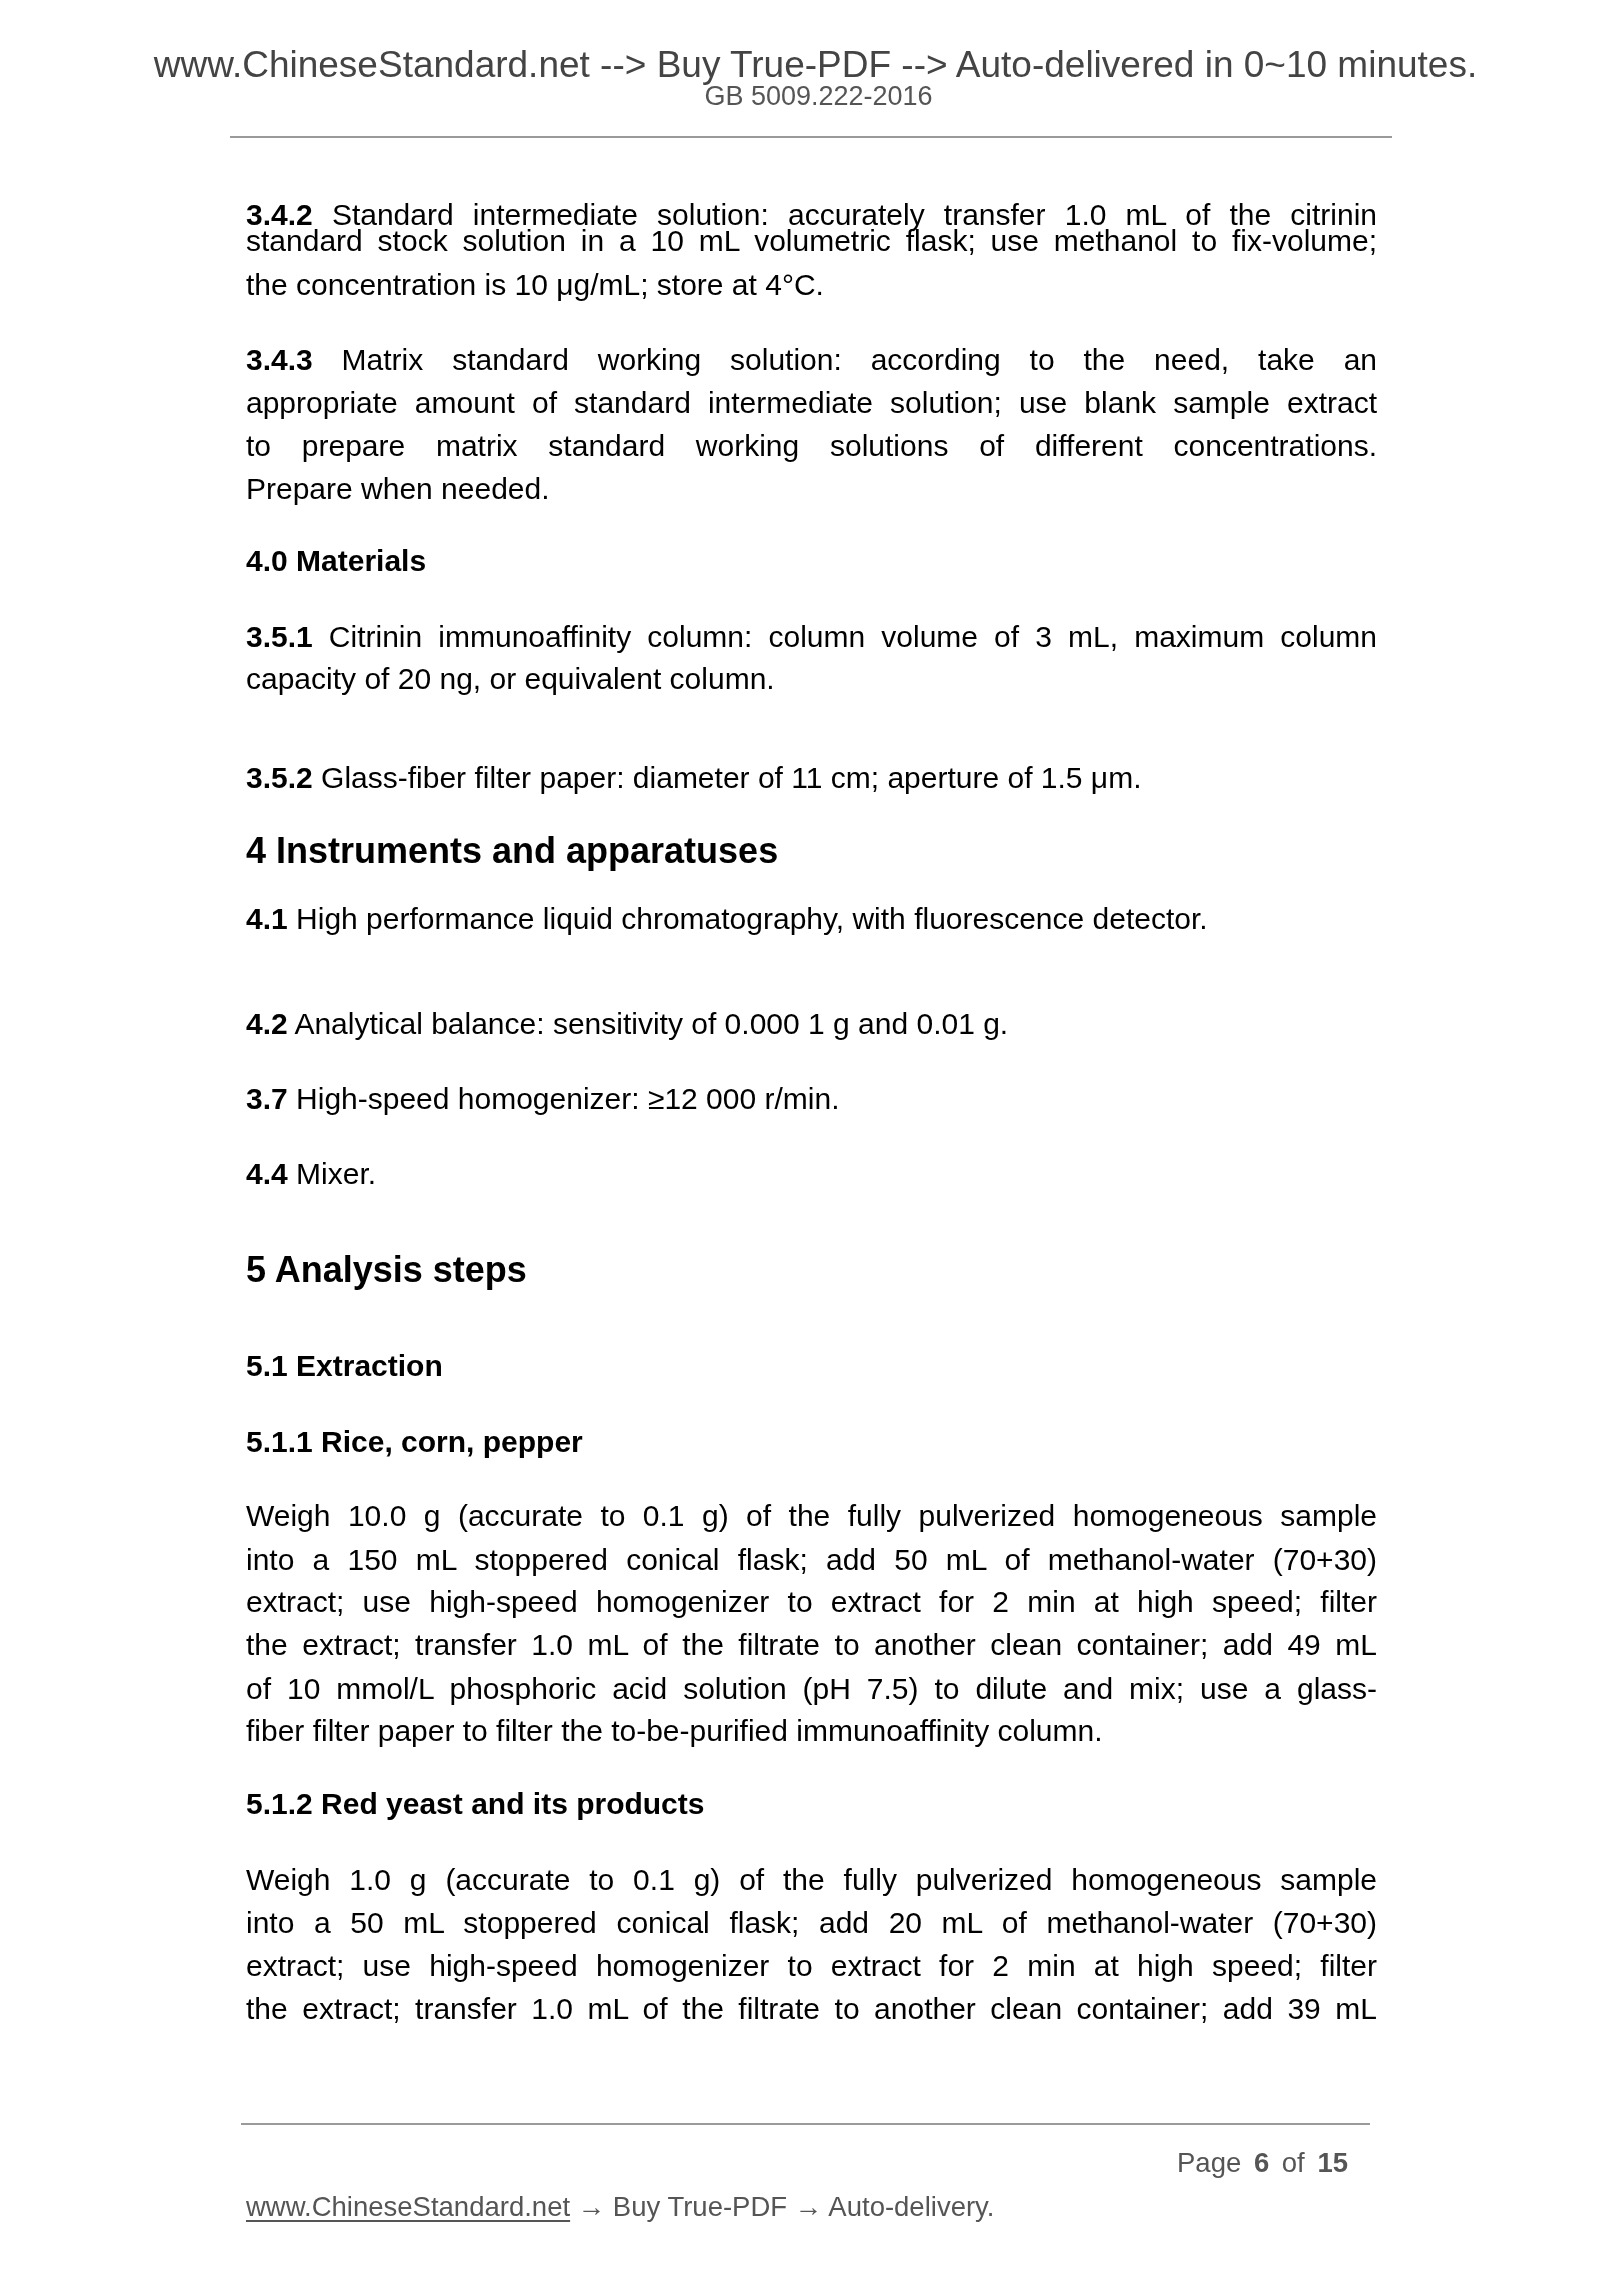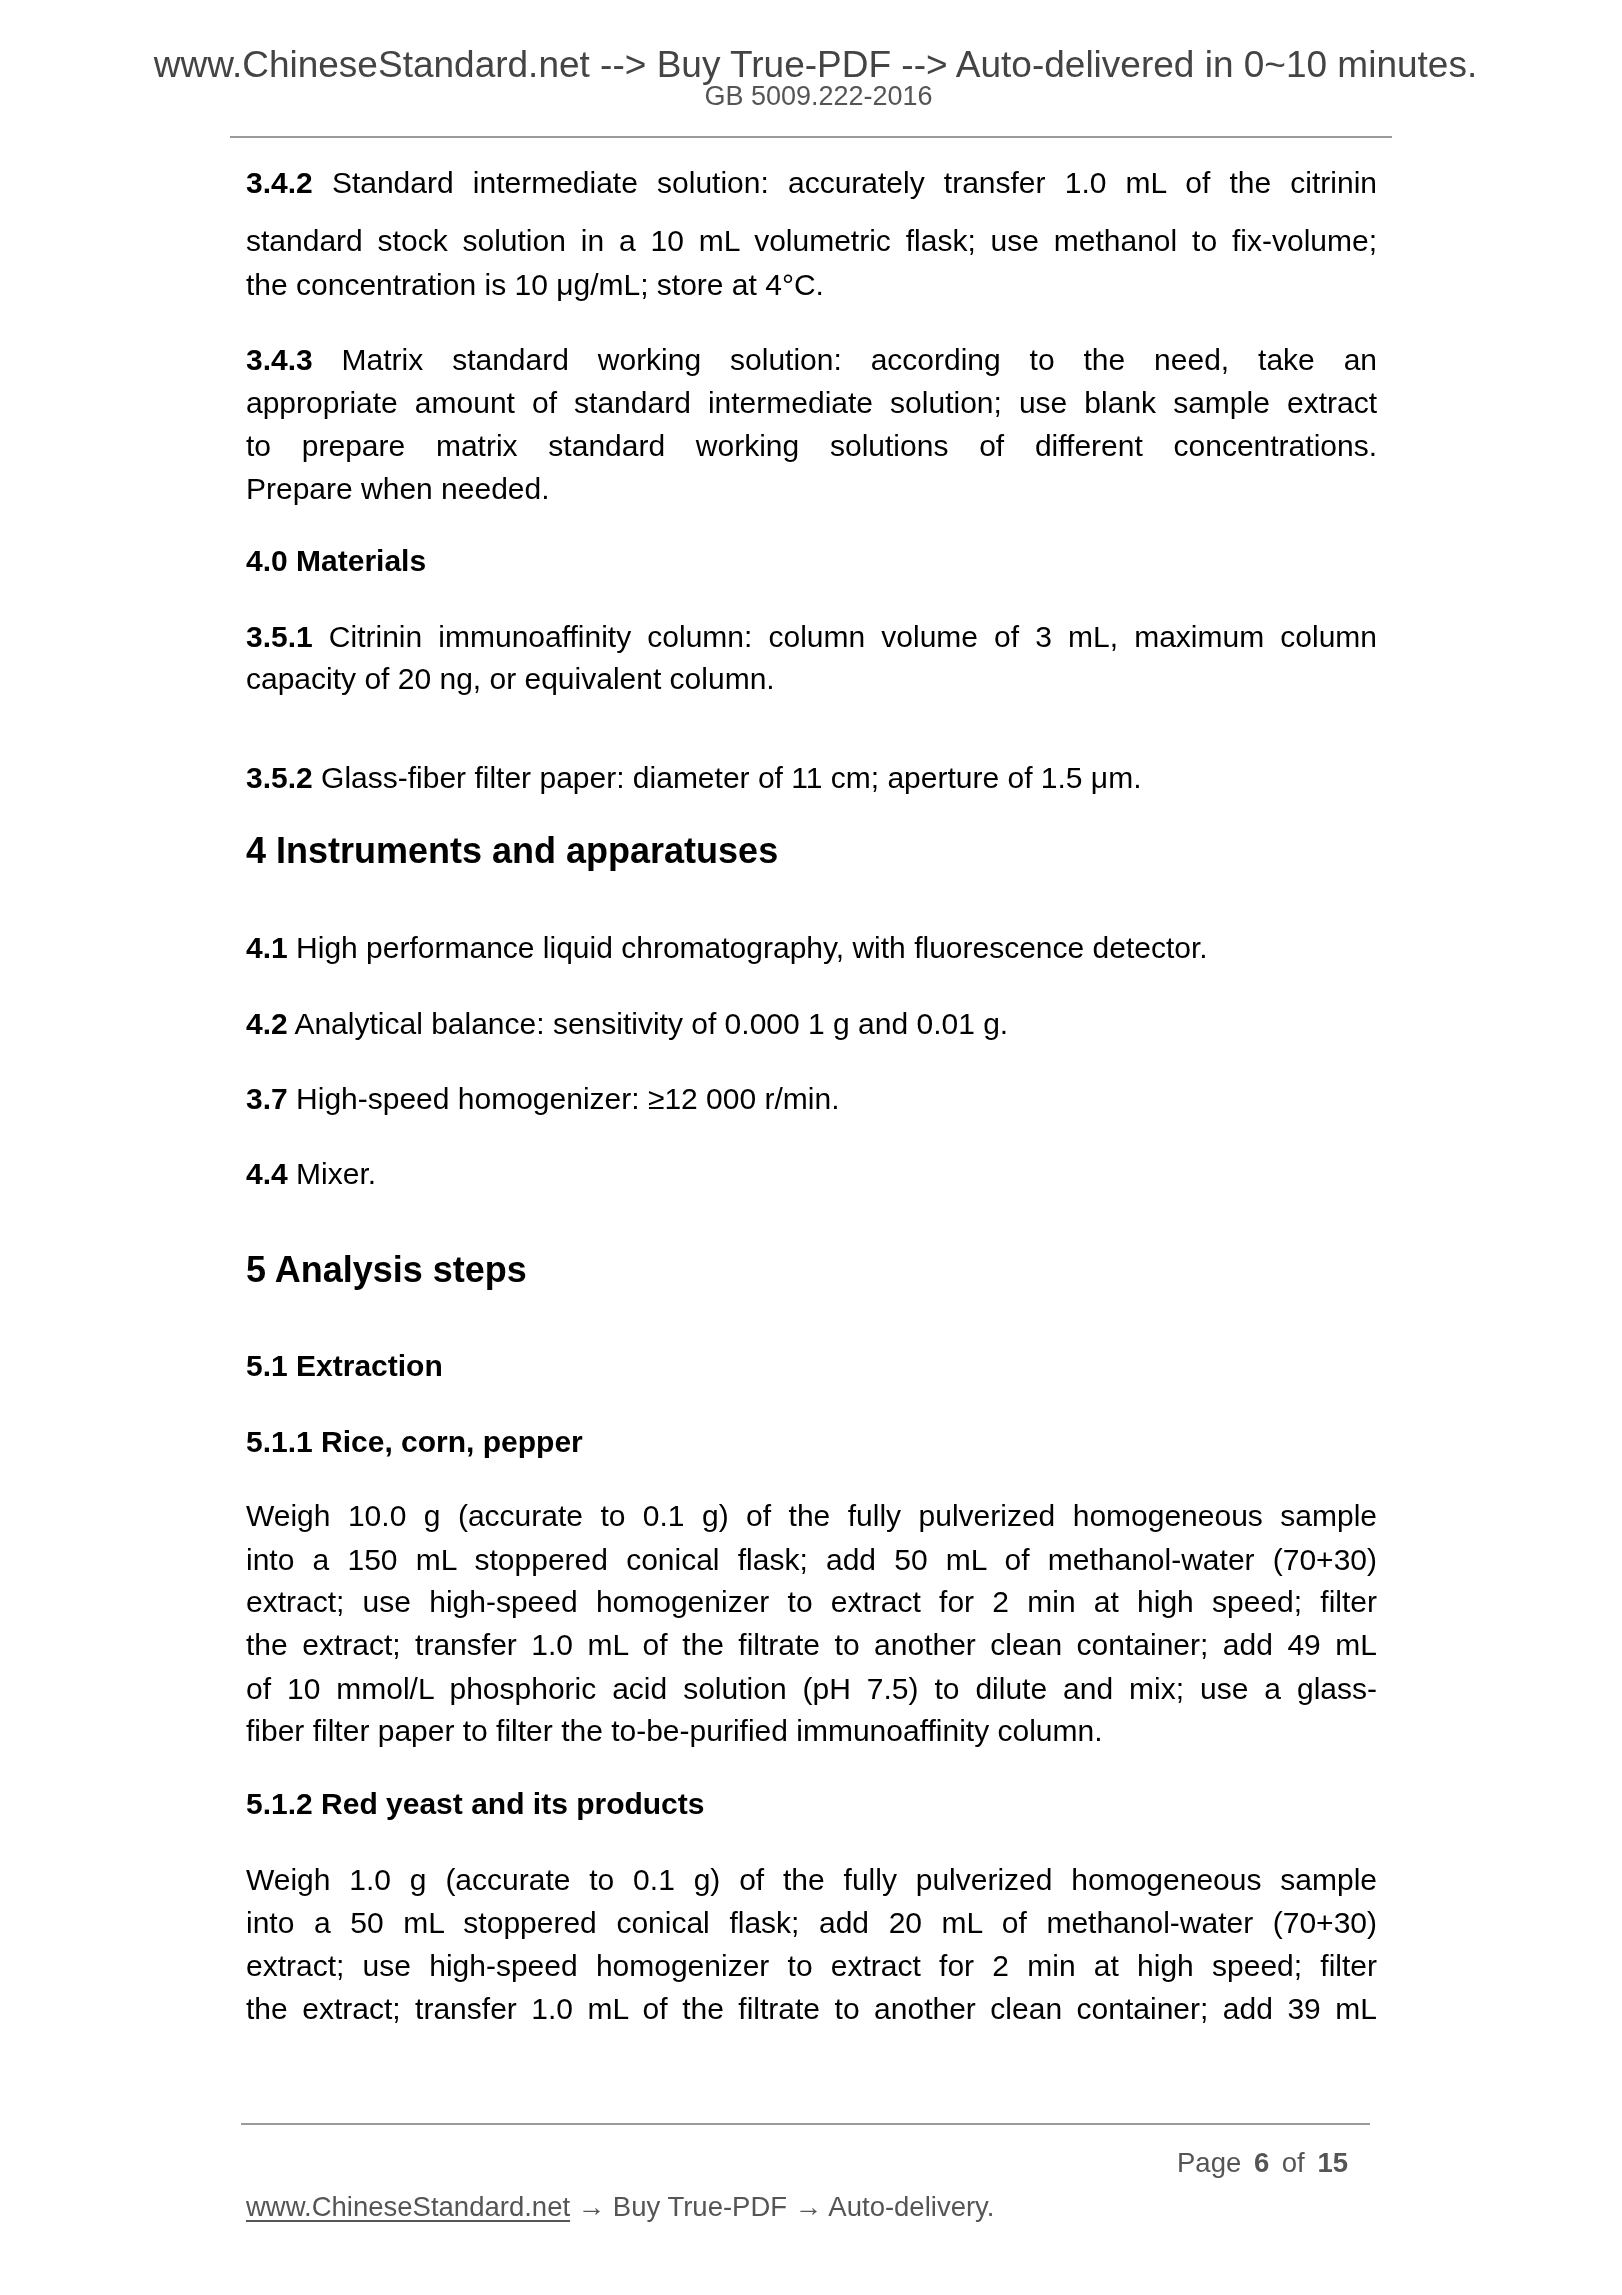--- a/index.html
+++ b/index.html
@@ -25,39 +25,39 @@
     .pager { position: absolute; left: 1177px; top: 2146px; font-size: 27.5px; line-height: 33px; color: #555555; white-space: nowrap; word-spacing: 5px; }
     .pager b { font-weight: bold; }
   </style>
 </head>
 <body>
 
 <div class="abs hdr-top">www.ChineseStandard.net --&gt; Buy True-PDF --&gt; Auto-delivered in 0~10 minutes.</div>
 <div class="abs hdr-std">GB 5009.222-2016</div>
 <div class="rule-top"></div>
 
-<div class="line j" style="top:166px"><span class="num">3.4.2</span><span> Standard intermediate solution: accurately transfer 1.0 mL of the citrinin</span></div>
+<div class="line j" style="top:198px"><span class="num">3.4.2</span><span> Standard intermediate solution: accurately transfer 1.0 mL of the citrinin</span></div>
 <div class="line j" style="top:224px">standard stock solution in a 10 mL volumetric flask; use methanol to fix-volume;</div>
 <div class="line" style="top:268px">the concentration is 10 μg/mL; store at 4°C.</div>
 
 <div class="line j" style="top:343px"><span class="num">3.4.3</span><span> Matrix standard working solution: according to the need, take an</span></div>
 <div class="line j" style="top:386px">appropriate amount of standard intermediate solution; use blank sample extract</div>
 <div class="line j" style="top:429px">to prepare matrix standard working solutions of different concentrations.</div>
 <div class="line" style="top:472px">Prepare when needed.</div>
 
 <div class="h3" style="top:544px">4.0 Materials</div>
 
 <div class="line j" style="top:620px"><span class="num">3.5.1</span><span> Citrinin immunoaffinity column: column volume of 3 mL, maximum column</span></div>
 <div class="line" style="top:662px">capacity of 20 ng, or equivalent column.</div>
 
 <div class="line" style="top:761px"><span class="num">3.5.2</span><span> Glass-fiber filter paper: diameter of 11 cm; aperture of 1.5 μm.</span></div>
 
 <div class="h2" style="top:826px">4 Instruments and apparatuses</div>
 
-<div class="line" style="top:931px"><span class="num">4.1</span><span> High performance liquid chromatography, with fluorescence detector.</span></div>
+<div class="line" style="top:902px"><span class="num">4.1</span><span> High performance liquid chromatography, with fluorescence detector.</span></div>
 <div class="line" style="top:1007px"><span class="num">4.2</span><span> Analytical balance: sensitivity of 0.000 1 g and 0.01 g.</span></div>
 <div class="line" style="top:1082px"><span class="num">3.7</span><span> High-speed homogenizer: ≥12 000 r/min.</span></div>
 <div class="line" style="top:1157px"><span class="num">4.4</span><span> Mixer.</span></div>
 
 <div class="h2" style="top:1245px">5 Analysis steps</div>
 <div class="h3" style="top:1349px">5.1 Extraction</div>
 <div class="h3" style="top:1425px">5.1.1 Rice, corn, pepper</div>
 
 <div class="line j" style="top:1499px">Weigh 10.0 g (accurate to 0.1 g) of the fully pulverized homogeneous sample</div>
 <div class="line j" style="top:1543px">into a 150 mL stoppered conical flask; add 50 mL of methanol-water (70+30)</div>

